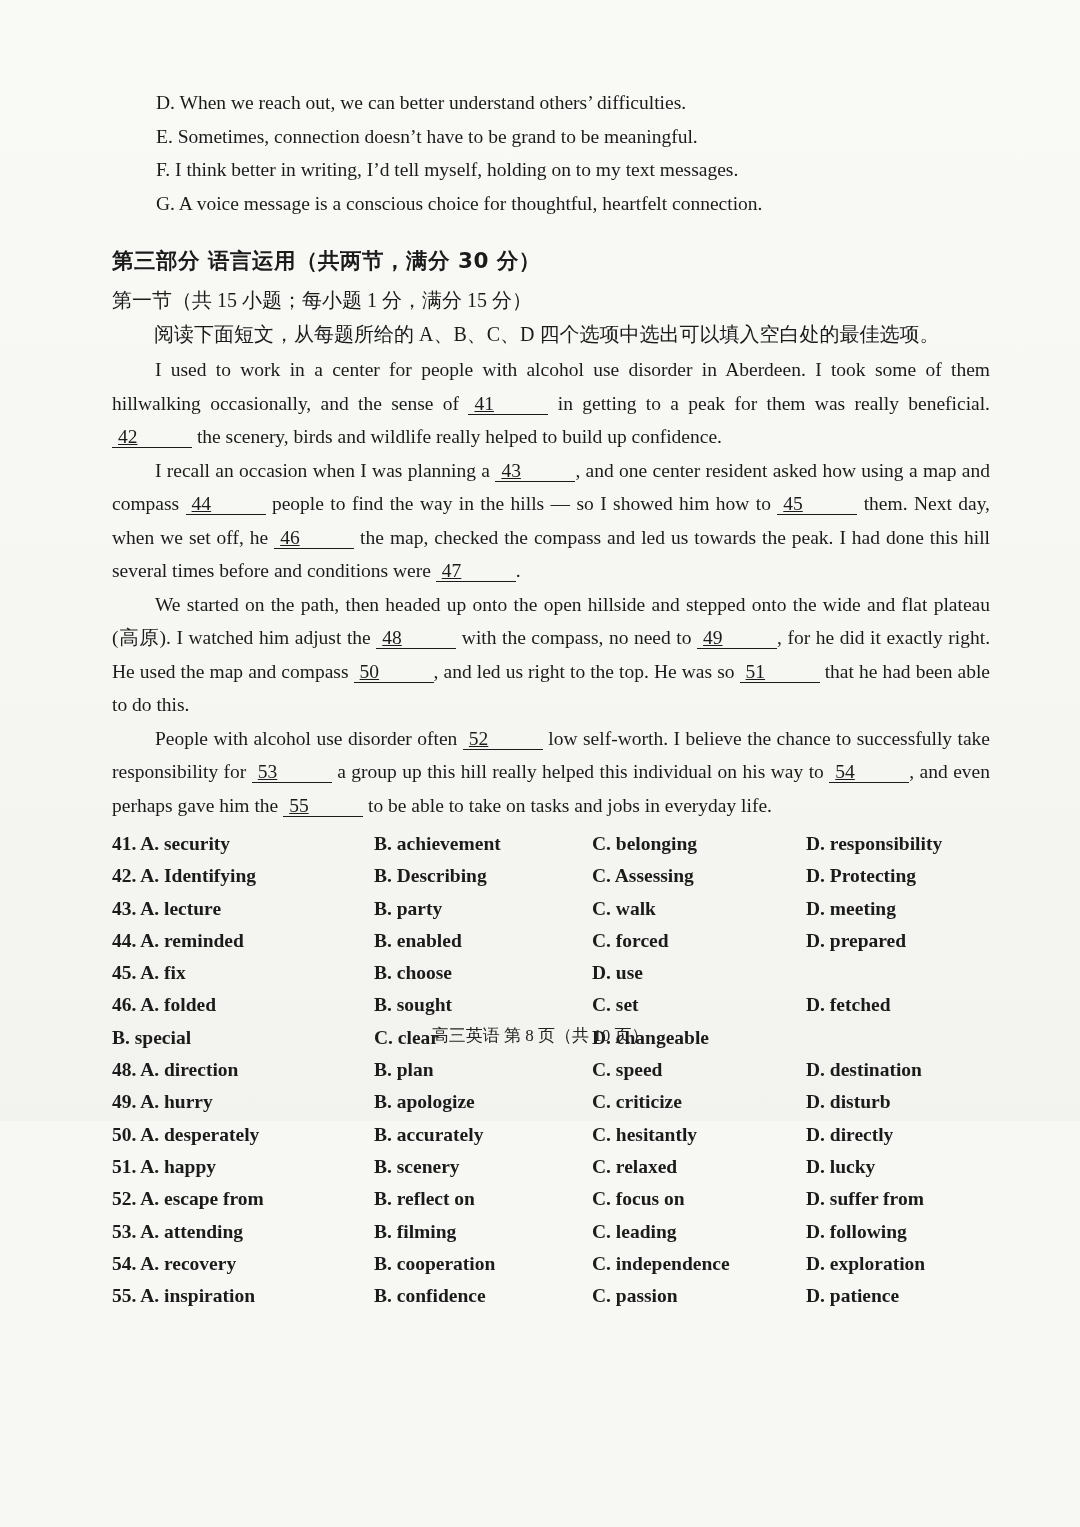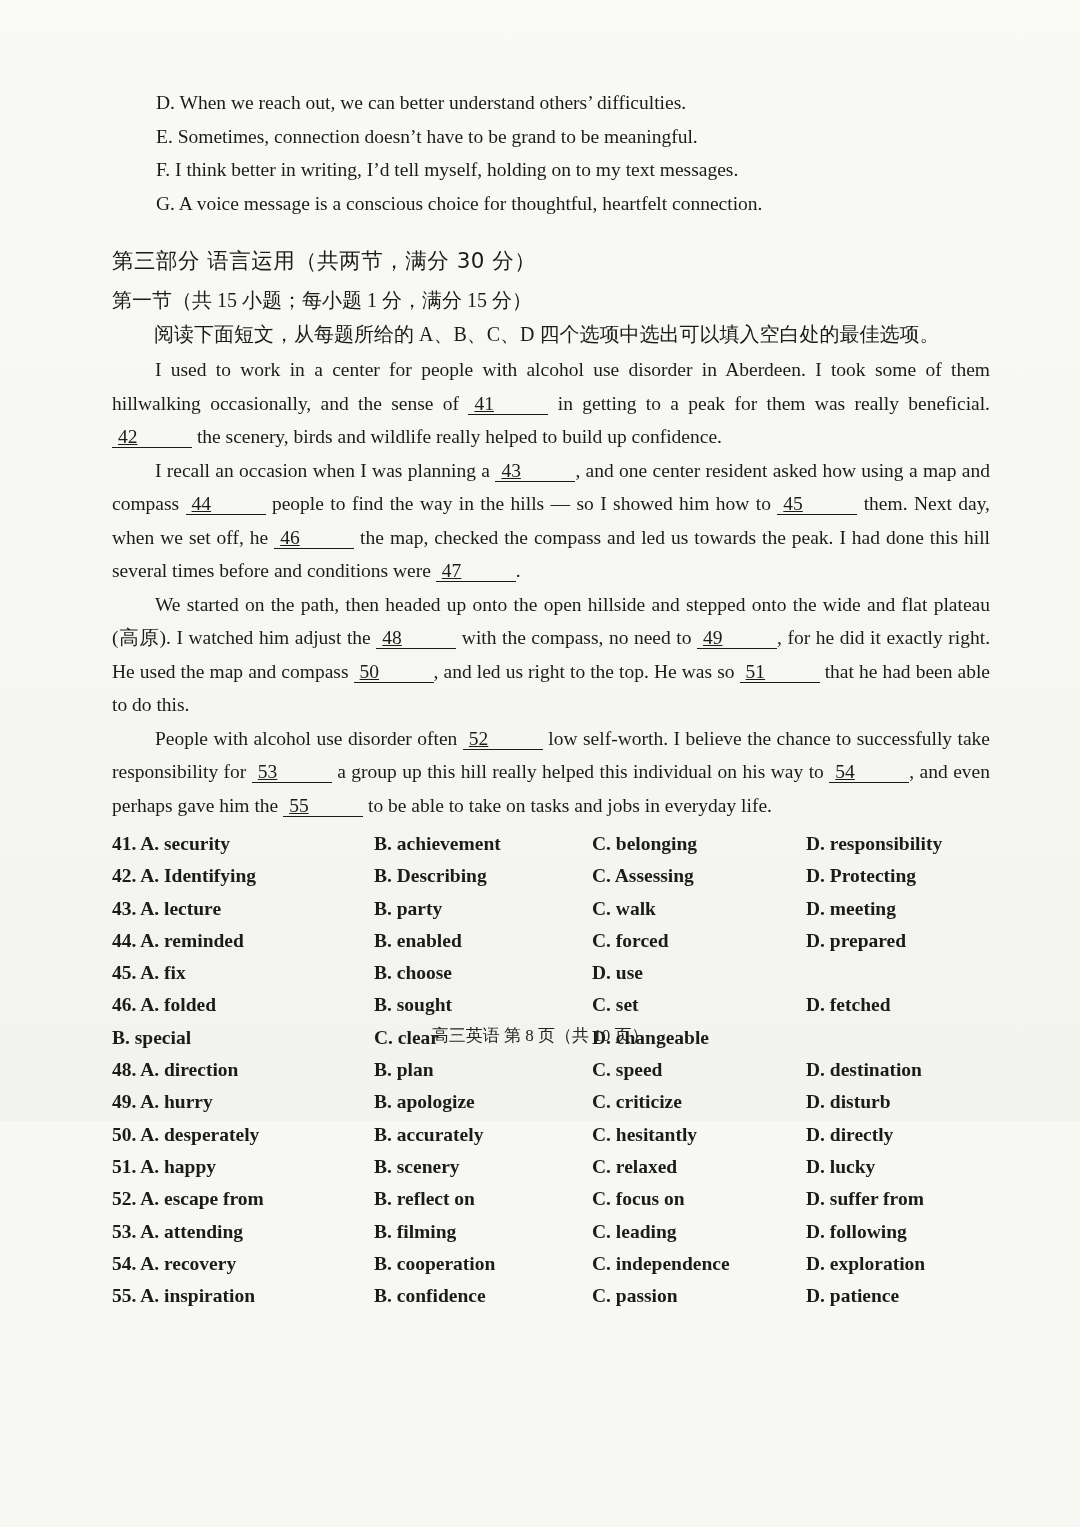--- a/index.html
+++ b/index.html
@@ -23,21 +23,21 @@
   .top-options {
     margin-left: 44px;
   }
   .top-option-line {
     font-size: 19.5px;
     line-height: 33.5px;
   }
   .part-title {
     margin-top: 26px;
     font-family: "DejaVu Sans", "Liberation Sans", sans-serif;
-    font-weight: normal;
+    font-weight: bold;
     font-size: 21.5px;
     letter-spacing: 0.5px;
   }
   .sub-title {
     margin-top: 12px;
     font-size: 20px;
   }
   .instructions {
     margin-top: 4px;
     font-size: 20px;

